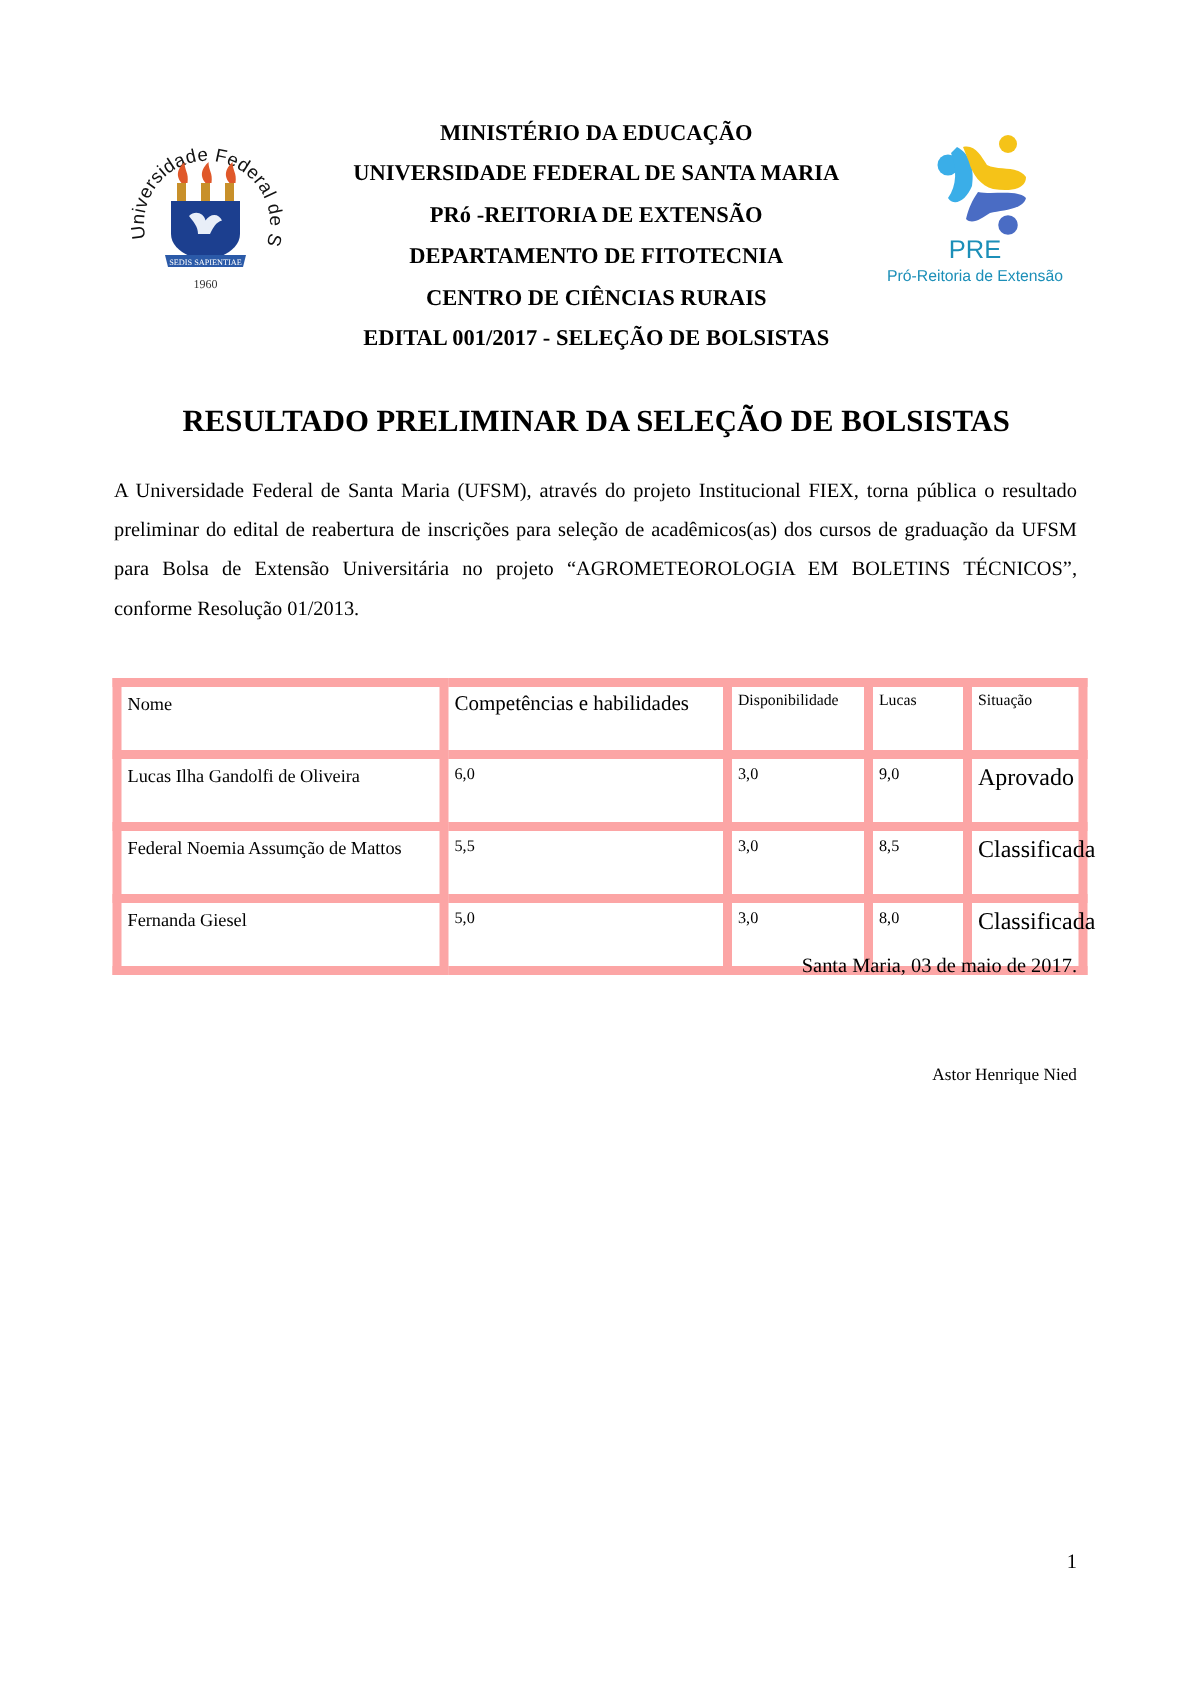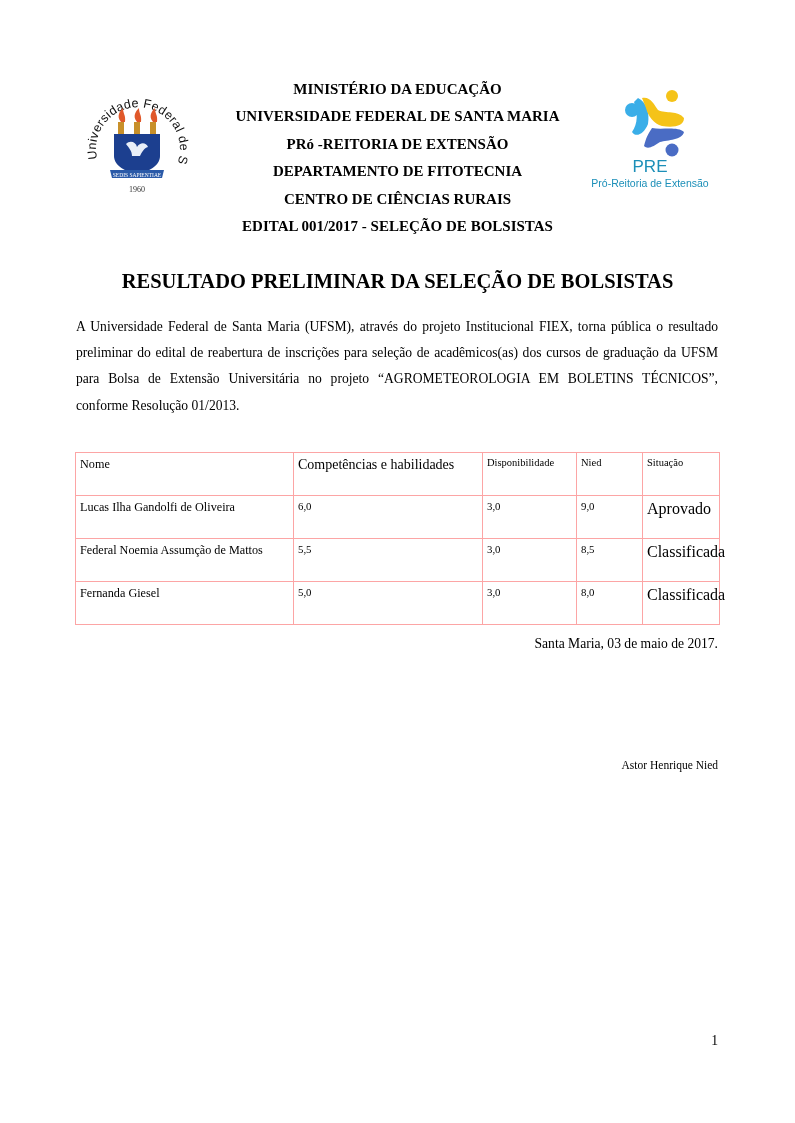--- a/index.html
+++ b/index.html
@@ -21,30 +21,30 @@
     }
     .intro {
       position: absolute; left: 76px; top: 314px; width: 642px;
       font-size: 13.6px; line-height: 26.2px; text-align: justify; margin: 0;
     }
     table.results {
       position: absolute; left: 75px; top: 452px; width: 644px;
       border-collapse: collapse; font-size: 11.5px; table-layout: fixed;
     }
     table.results td, table.results th {
-      border: 1px solid #fca5a5; padding: 4px 4px 12px 4px; vertical-align: top;
+      border: 6px solid #fca5a5; padding: 4px 4px 12px 4px; vertical-align: top;
       height: 26px; text-align: left; font-weight: normal;
     }
     table.results th.big { font-size: 14px; padding-top: 4px; margin-top: 28px; }
     table.results th.small { font-size: 10.5px; }
     table.results td.name { font-size: 12.2px; }
     table.results td.num { font-size: 10.8px; }
     table.results td.status { font-size: 16px; }
     .place-date { position: absolute; right: 77px; top: 636px; font-size: 13.6px; white-space: nowrap; }
-    .signer { position: absolute; right: 77px; top: 711px; font-size: 11.5px; white-space: nowrap; margin-top: 48px; }
+    .signer { position: absolute; right: 77px; top: 711px; font-size: 11.5px; white-space: nowrap; }
     .page-number { position: absolute; right: 77px; top: 1033px; font-size: 13.6px; }
   </style>
 </head>
 <body>
 
 <div class="abs ufsm-logo">
   <svg width="114" height="112" viewBox="0 0 114 112">
     <defs>
       <path id="ringPath" d="M 18 78 A 42 42 0 1 1 98 78"></path>
     </defs>
@@ -104,21 +104,21 @@
       <col style="width:189px">
       <col style="width:94px">
       <col style="width:66px">
       <col style="width:77px">
   </colgroup>
   <thead>
     <tr>
       <th class="name" style="font-size:12.2px">Nome</th>
       <th class="big">Competências e habilidades</th>
       <th class="small">Disponibilidade</th>
-      <th class="small">Nied</th>
+      <th class="small">Lucas</th>
       <th class="small">Situação</th>
     </tr>
   </thead>
   <tbody>
     <tr>
       <td class="name">Lucas Ilha Gandolfi de Oliveira</td>
       <td class="num">6,0</td>
       <td class="num">3,0</td>
       <td class="num">9,0</td>
       <td class="status">Aprovado</td>

